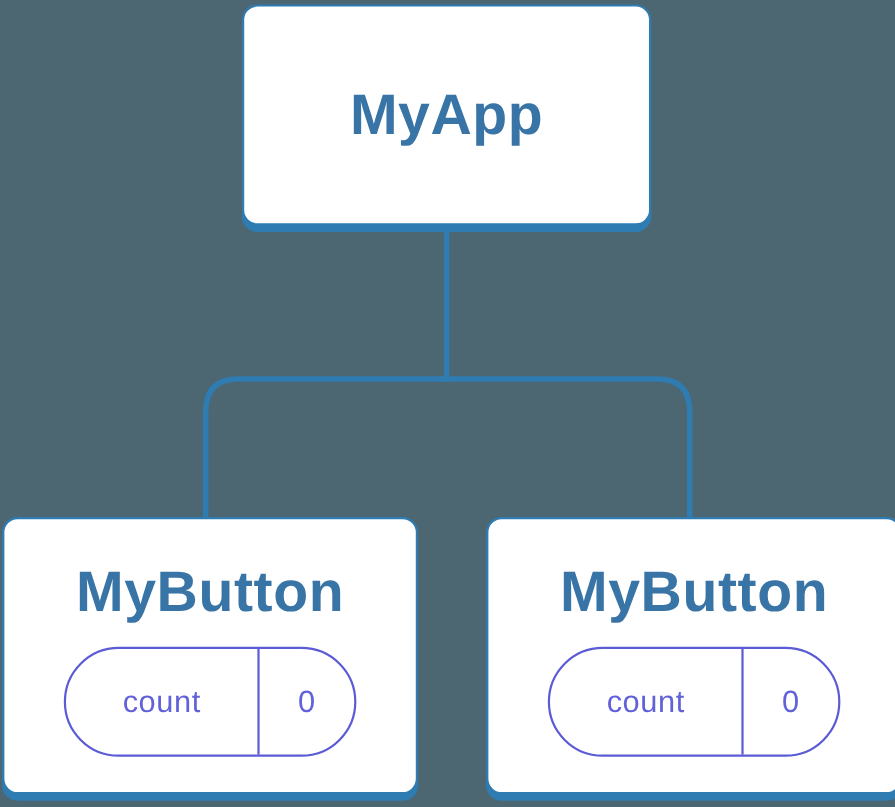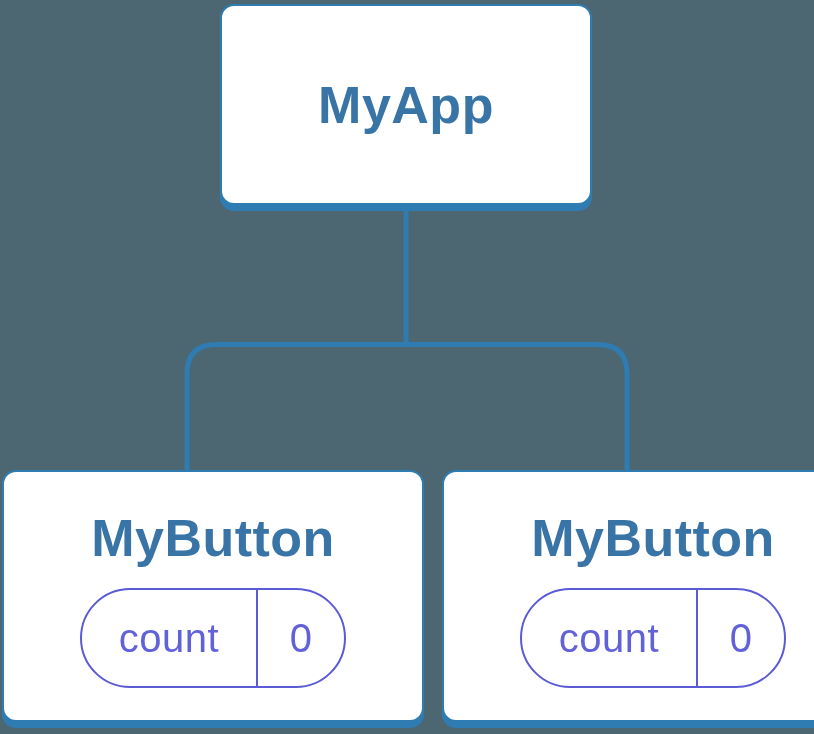--- a/index.html
+++ b/index.html
@@ -35,21 +35,21 @@
   }
   .node-root {
     left: 220px;
     top: 4px;
     width: 372px;
     height: 201px;
     justify-content: center;
   }
   .node-child {
     top: 470px;
-    width: 422px;
+    width: 378px;
     height: 252px;
   }
   .node-child-left  { left: 2px; }
   .node-child-right { left: 442px; }
   .node-label {
     color: #3974A6;
     font-size: 52px;
     font-weight: 600;
     letter-spacing: 0.5px;
     line-height: 48px;
@@ -77,21 +77,21 @@
     border-right: 2.5px solid #5B5BD6;
   }
   .state-value-cell {
     width: 86px;
     display: flex;
     align-items: center;
     justify-content: center;
   }
   .state-text {
     color: #6161DA;
-    font-size: 40px;
+    font-size: 28px;
     font-weight: 400;
     letter-spacing: 0.5px;
   }
 </style>
 </head>
 <body>
 
 <div class="canvas">
 
   <svg class="connectors" viewBox="0 0 814 734" xmlns="http://www.w3.org/2000/svg">

